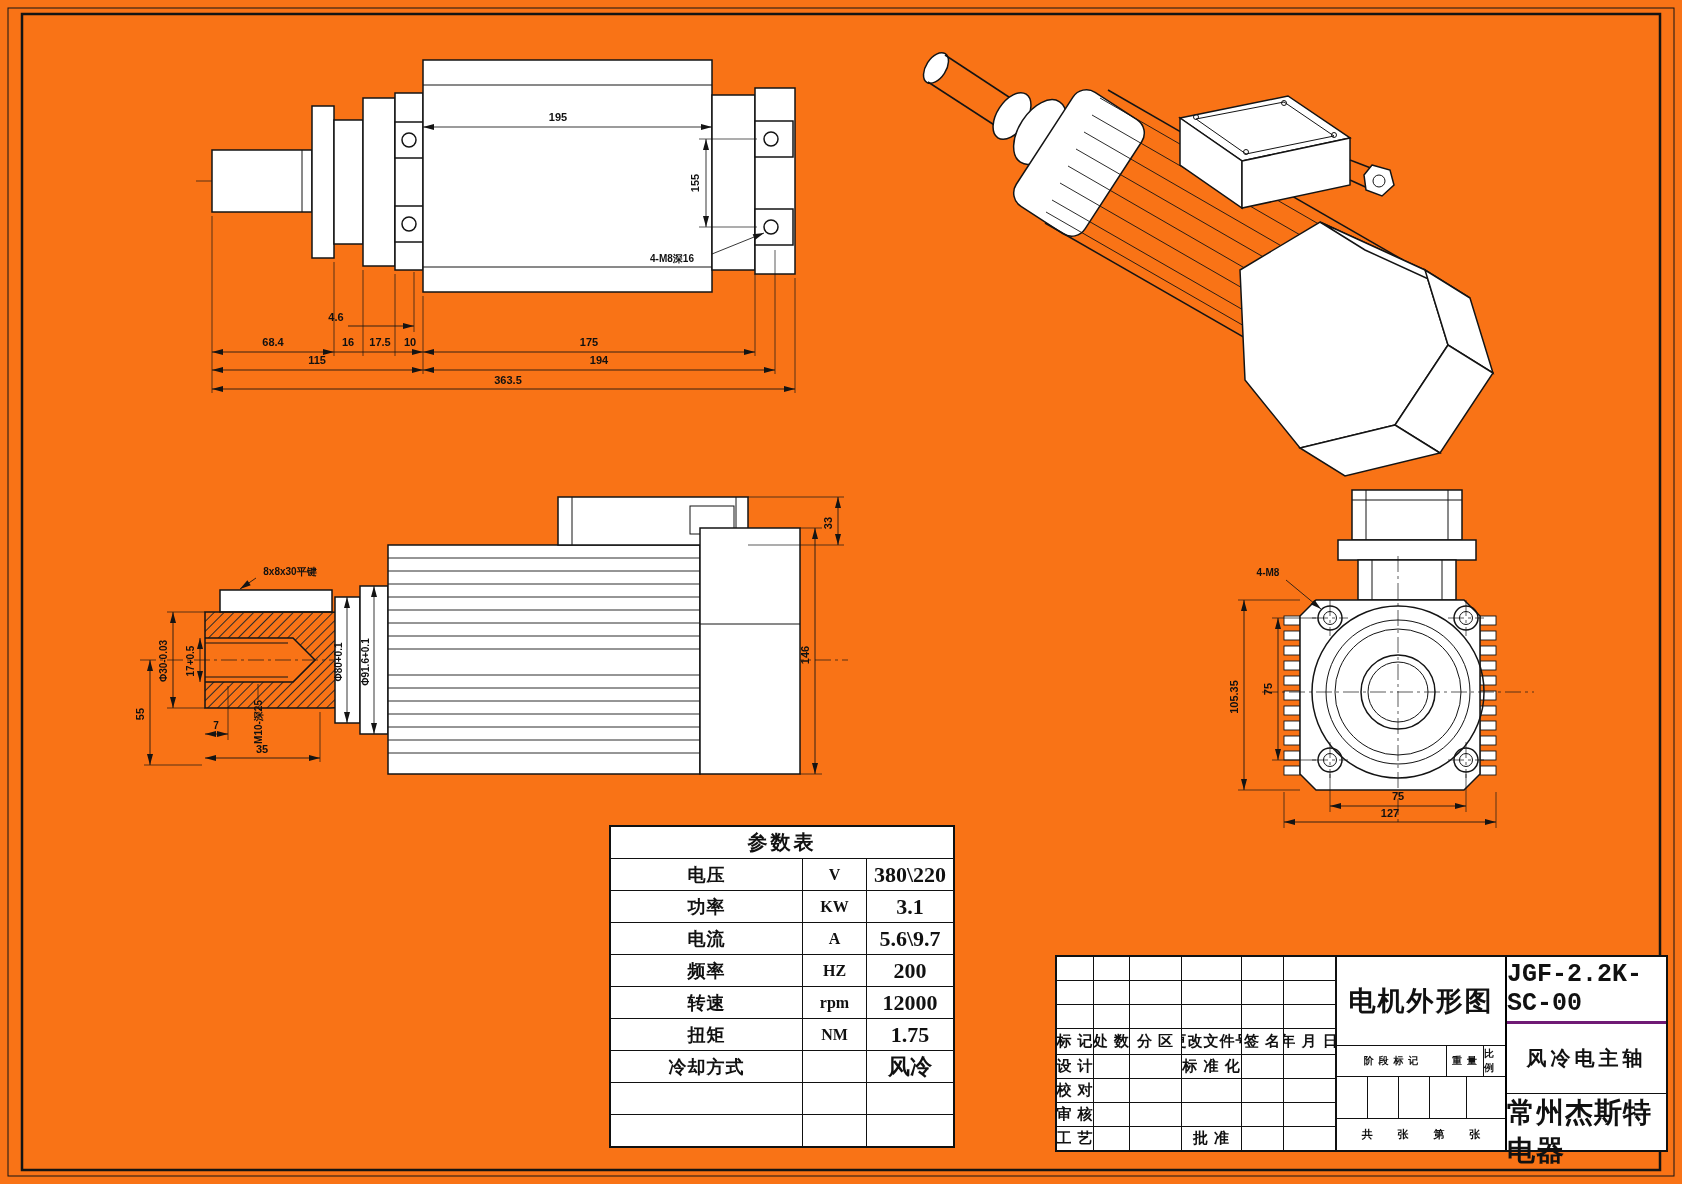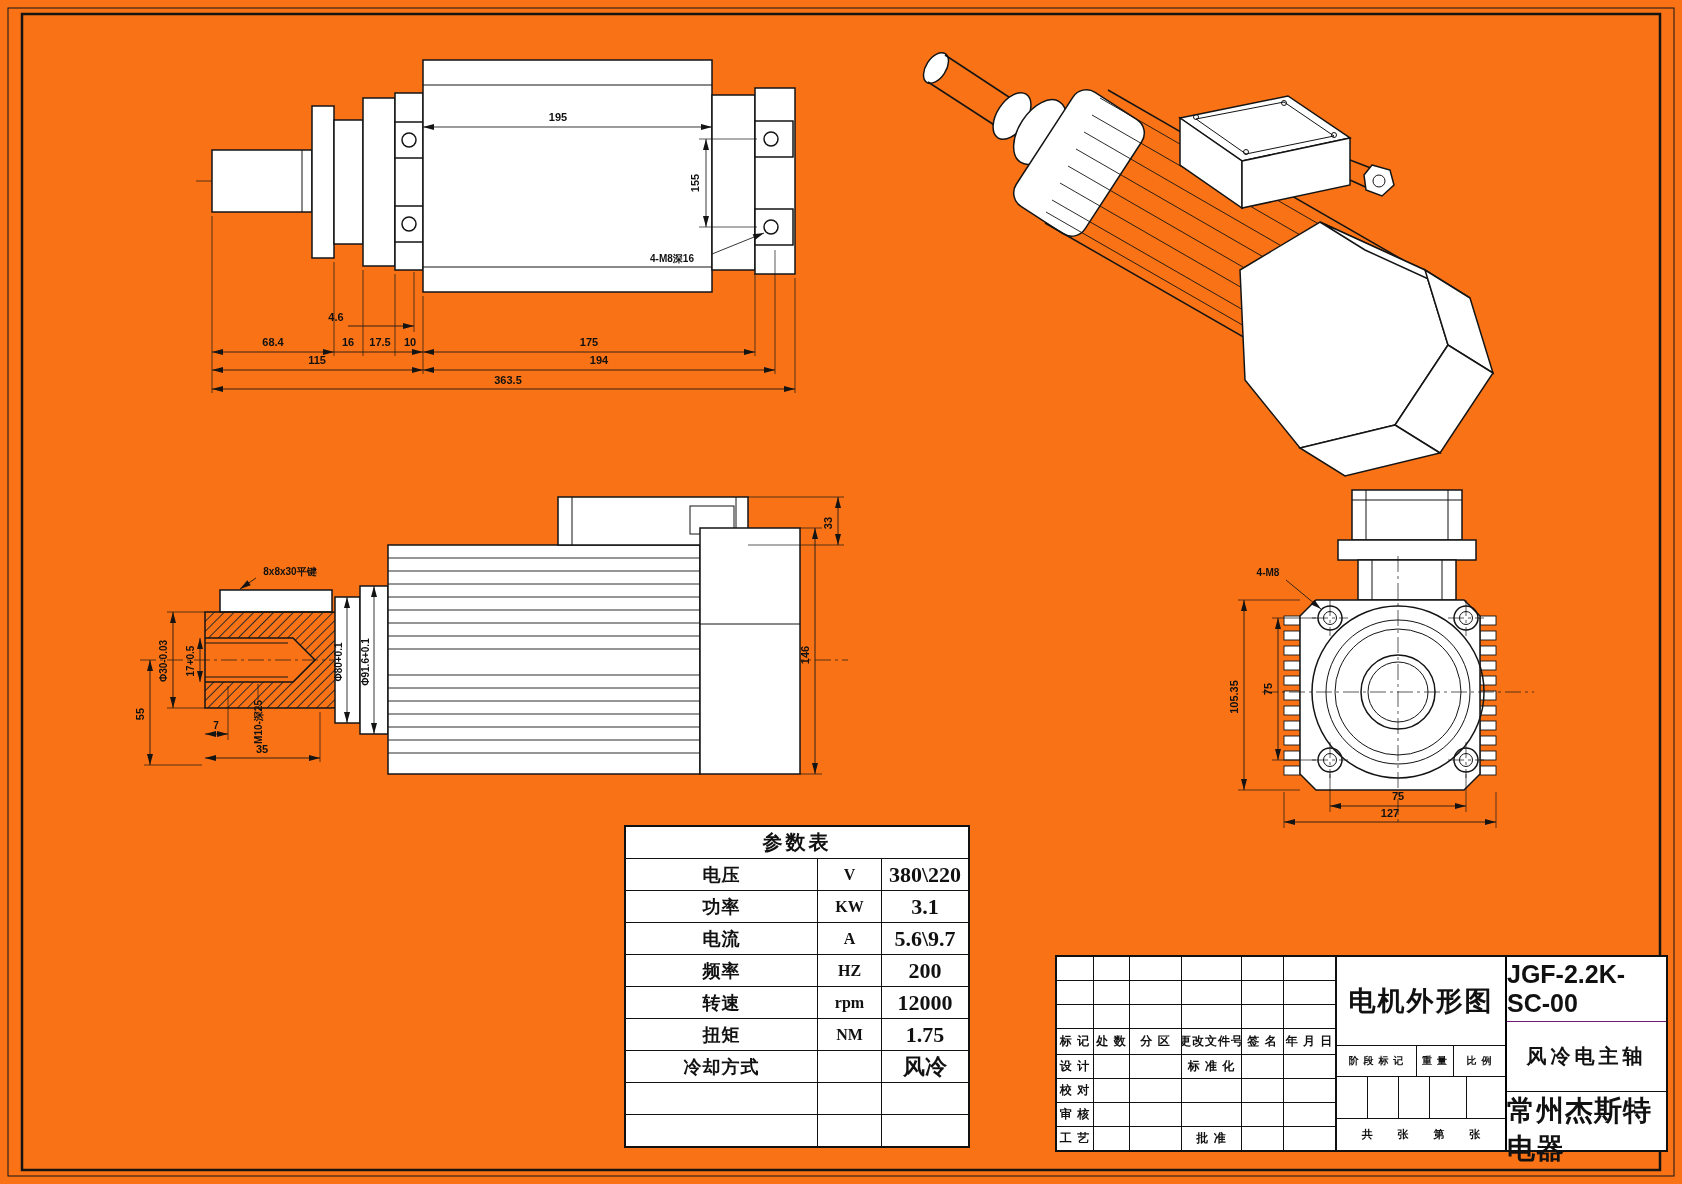--- a/index.html
+++ b/index.html
@@ -12,51 +12,51 @@
   .s2{fill:none;stroke:#141414;stroke-width:1}
   .fin{fill:none;stroke:#141414;stroke-width:.9}
   .dim{fill:none;stroke:#141414;stroke-width:.85}
   .ext{fill:none;stroke:#141414;stroke-width:.7}
   .cl{fill:none;stroke:#141414;stroke-width:.7;stroke-dasharray:16 4 3 4}
   .dt{font:bold 11px "Liberation Sans",sans-serif;fill:#111;text-anchor:middle}
   .dts{font:bold 10px "Liberation Sans",sans-serif;fill:#111;text-anchor:middle}
   .frame1{fill:none;stroke:#141414;stroke-width:1}
   .frame2{fill:none;stroke:#141414;stroke-width:2.5}
   
-  .ptable{position:absolute;left:624px;top:825px;width:346px;border:2px solid #111;background:#fff;box-sizing:border-box}
+  .ptable{position:absolute;left:609px;top:825px;width:346px;border:2px solid #111;background:#fff;box-sizing:border-box}
   .pt-title{height:31px;border-bottom:1px solid #111;display:flex;align-items:center;justify-content:center;
             font-weight:bold;font-size:20px;letter-spacing:3px}
   .pt-grid{display:grid;grid-template-columns:192px 64px auto}
   .pt-c{height:31px;border-bottom:1px solid #111;display:flex;align-items:center;justify-content:center;font-weight:bold}
   .pt-grid > div:nth-last-child(-n+3){border-bottom:none}
   .pt-name{border-right:1px solid #111;font-size:18px;letter-spacing:1px}
   .pt-unit{border-right:1px solid #111;font-family:"Liberation Serif",serif;font-size:16px}
   .pt-val{font-family:"Liberation Serif",serif;font-size:22px}
   
   .tblock{position:absolute;left:1055px;top:955px;width:613px;height:197px;border:2px solid #111;
           background:#fff;box-sizing:border-box;display:flex}
   .tb-rev{width:280px;flex:0 0 280px;border-right:2px solid #111;display:grid;box-sizing:border-box;
           grid-template-columns:37px 36px 52px 60px 42px auto;
           grid-template-rows:24px 24px 24px 26px 24px 24px 24px auto}
   .rc{border-right:1px solid #111;border-bottom:1px solid #111;display:flex;align-items:center;justify-content:center;
-      font-weight:bold;font-size:12px;letter-spacing:1px;overflow:hidden;white-space:nowrap}
+      font-weight:bold;font-size:15px;letter-spacing:1px;overflow:hidden;white-space:nowrap}
   .tb-rev > .rc:nth-child(6n){border-right:none}
   .tb-rev > .rc:nth-last-child(-n+6){border-bottom:none}
   .tb-mid{width:170px;flex:0 0 170px;border-right:2px solid #000000;display:flex;flex-direction:column;box-sizing:border-box}
   .tb-title{flex:0 0 88px;display:flex;align-items:center;justify-content:center;border-bottom:1px solid #111;
             font-size:27px;font-weight:bold;letter-spacing:2px}
   .tb-staghead{display:flex;height:30px;border-bottom:1px solid #111}
   .tb-staghead .c{display:flex;align-items:center;justify-content:center;font-weight:bold;font-size:10px;letter-spacing:1px;box-sizing:border-box}
   .tb-stagcells{display:flex;height:41px;border-bottom:1px solid #111}
   .tb-stagcells .c{box-sizing:border-box}
   .br{border-right:1px solid #111}
   .tb-sheet{flex:1;display:flex;align-items:center;justify-content:space-evenly;font-weight:bold;font-size:11px}
   .tb-right{flex:1;display:flex;flex-direction:column}
-  .tb-code{flex:0 0 64px;border-bottom:1px solid #701a75;display:flex;align-items:center;justify-content:center;
-           font-family:Liberation Sans, sans-serif;font-weight:bold;font-size:25px}
+  .tb-code{flex:0 0 64px;border-bottom:3px solid #701a75;display:flex;align-items:center;justify-content:center;
+           font-family:Liberation Mono, monospace;font-weight:bold;font-size:25px}
   .tb-prod{flex:0 0 69px;border-bottom:1px solid #111;display:flex;align-items:center;justify-content:center;
            font-size:20px;font-weight:bold;letter-spacing:4px}
   .tb-comp{flex:1;display:flex;align-items:center;justify-content:center;font-size:28px;font-weight:bold;letter-spacing:1px}
 </style>
 </head>
 <body>
 
 <div class="page">
 
 <svg width="1682" height="1184" viewBox="0 0 1682 1184">
@@ -429,21 +429,21 @@
     <div class="rc">工 艺</div>
     <div class="rc"></div>
         <div class="rc"></div>
     <div class="rc">批 准</div>
     <div class="rc"></div>
         <div class="rc"></div>
   </div>
   <div class="tb-mid">
     <div class="tb-title">电机外形图</div>
     <div class="tb-staghead">
-      <div class="c br" style="width:80px">阶 段 标 记</div>
+      <div class="c br" style="width:110px">阶 段 标 记</div>
       <div class="c br" style="width:37px">重 量</div>
       <div class="c" style="flex:1">比 例</div>
     </div>
     <div class="tb-stagcells">
       <div class="c br" style="width:31px"></div>
       <div class="c br" style="width:31px"></div>
       <div class="c br" style="width:31px"></div>
       <div class="c br" style="width:37px"></div>
       <div class="c" style="flex:1"></div>
     </div>

